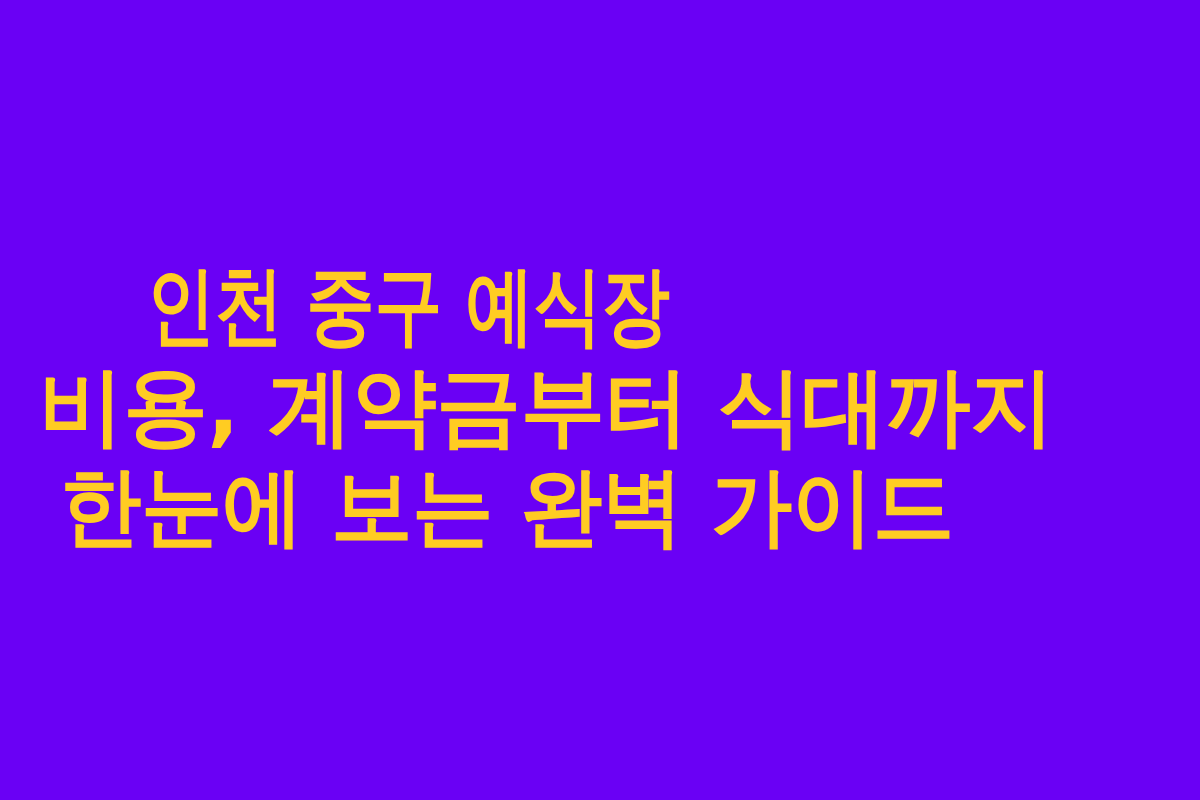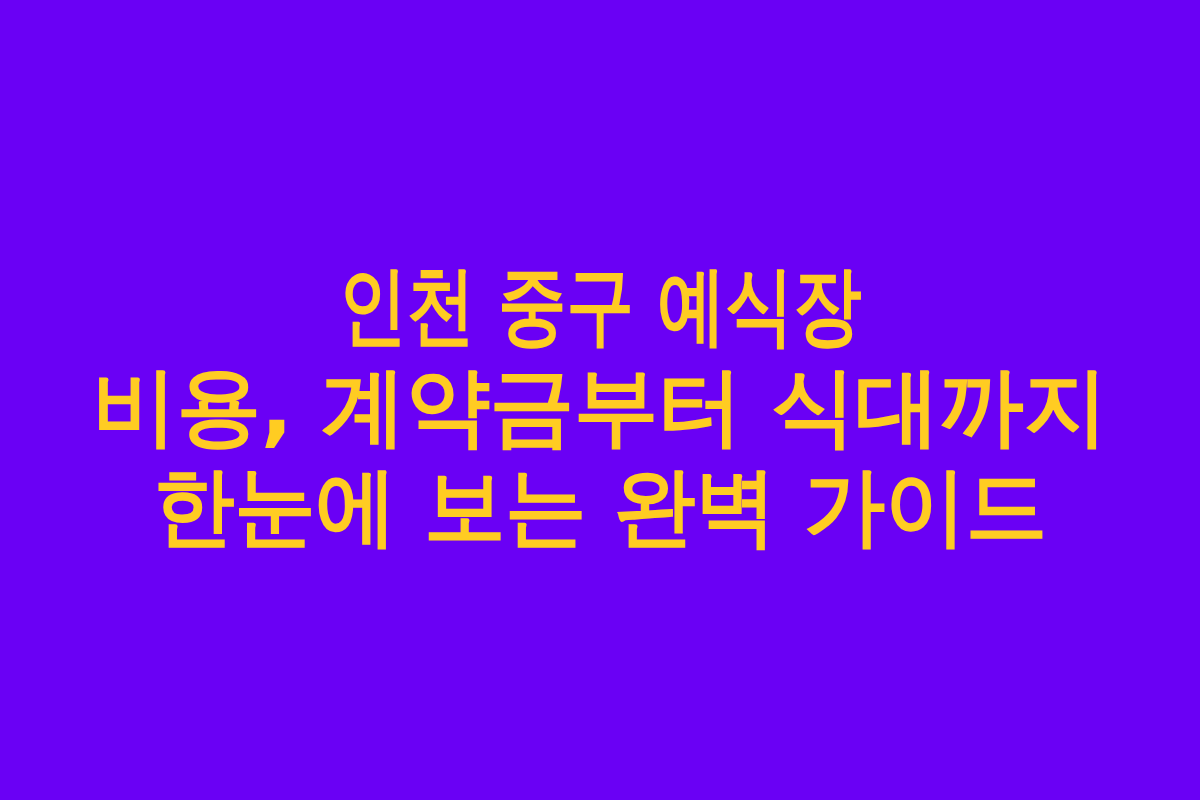--- a/index.html
+++ b/index.html
@@ -21,21 +21,20 @@
     height: 800px;
     background: #6A00F5;
     display: flex;
     align-items: center;
     justify-content: center;
     box-sizing: border-box;
   }
 
   #title-block {
     width: 1160px;
-    text-align: center;
     padding: 0 10px;
     box-sizing: border-box;
     margin-top: 12px;
   }
 
   .title-line {
     display: block;
     color: #FFCC22;
     font-family: "DejaVu Sans", "Liberation Sans", sans-serif;
     font-weight: 700;

